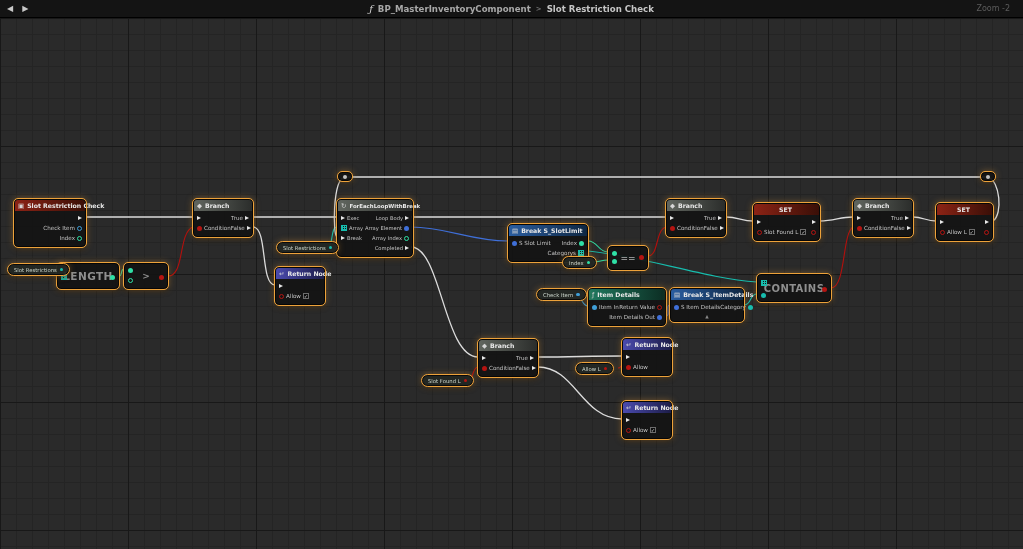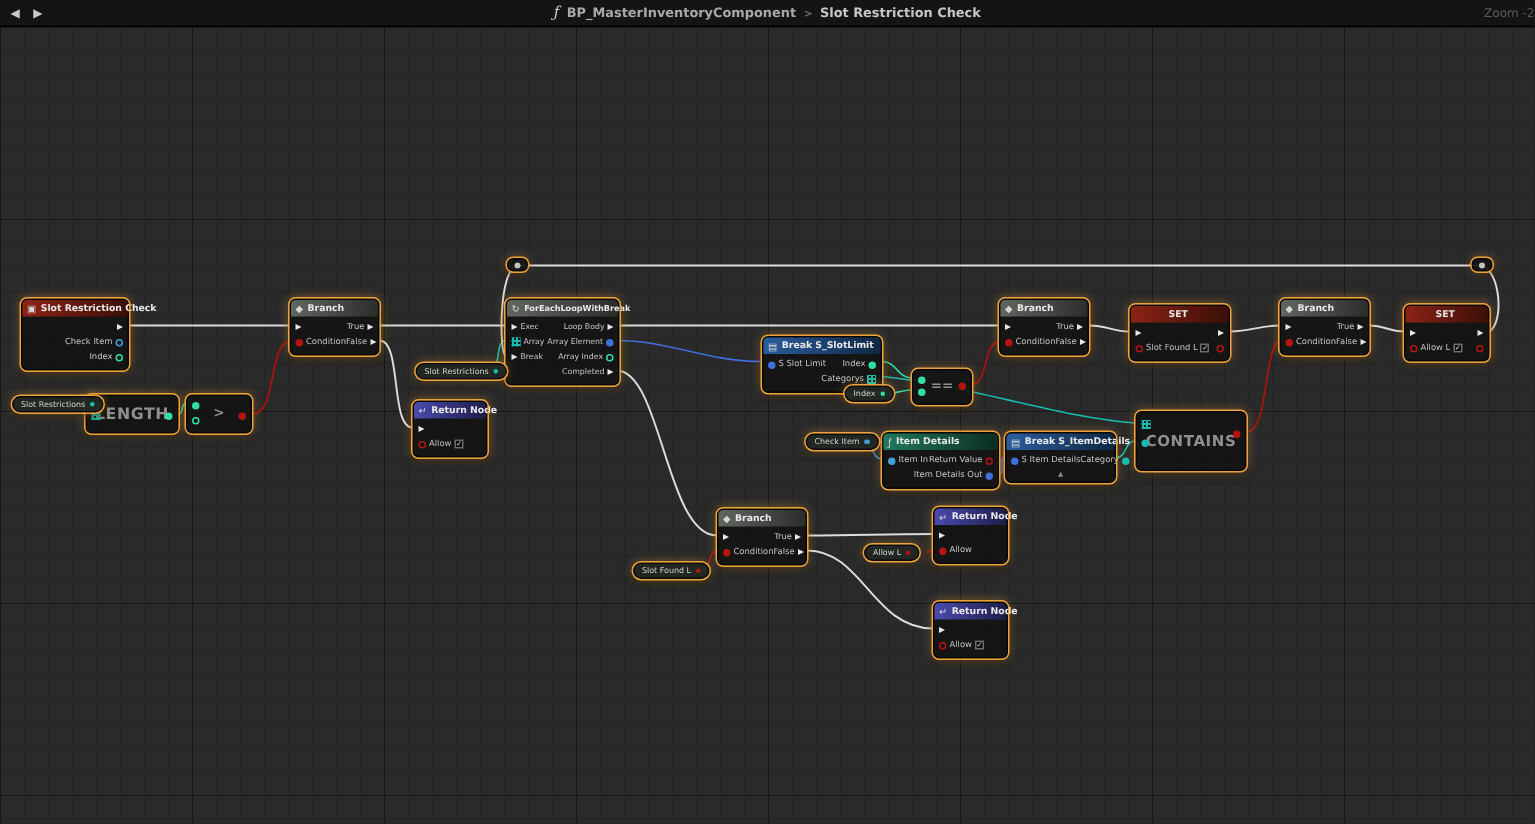--- a/index.html
+++ b/index.html
@@ -5,21 +5,21 @@
   *{margin:0;padding:0;box-sizing:border-box}
   html,body{width:1023px;height:549px;overflow:hidden;background:#1e1e1e;font-family:"DejaVu Sans",sans-serif}
   
   .titlebar{position:absolute;top:0;left:0;width:1023px;height:18px;background:#141414;border-bottom:1px solid #000;display:flex;align-items:center;z-index:5}
   .nav{position:absolute;left:7px;display:flex;gap:9px;font-size:8px;color:#c9c9c9}
   .navbtn{cursor:pointer}
   .crumbs{margin:0 auto;display:flex;align-items:center;gap:5px;font-size:8.6px;font-weight:bold;color:#a8a8a8}
   .crumbs .ficon{font-family:"DejaVu Serif",serif;font-style:italic;font-size:10px;color:#d0d0d0;font-weight:normal}
   .crumbs .sep{color:#6f6f6f;font-size:7px}
   .crumbs .current{color:#c6c6c6}
-  .zoom{position:absolute;right:0;font-size:8px;color:#5c5c5c}
+  .zoom{position:absolute;right:13px;font-size:8px;color:#5c5c5c}
   
   .graph{position:absolute;top:18px;left:0;width:1023px;height:531px;background-color:#2a2a2a;
     background-image:
       linear-gradient(#181818 1px,transparent 1px),linear-gradient(90deg,#181818 1px,transparent 1px),
       linear-gradient(#242424 1px,transparent 1px),linear-gradient(90deg,#242424 1px,transparent 1px);
     background-size:128px 128px,128px 128px,16px 16px,16px 16px}
   svg.wires{position:absolute;top:0;left:0;width:1023px;height:531px}
   
   .node{position:absolute;background:rgba(19,19,19,.93);border:1px solid #060606;border-radius:4px;color:#b9b9b9;box-shadow:0 3px 5px rgba(0,0,0,.45)}
   .sel{outline:1.5px solid #eda23a;box-shadow:0 0 7px rgba(237,162,58,.5),0 3px 5px rgba(0,0,0,.45)}
@@ -301,21 +301,21 @@
           </span>
           <span class="r">
             <span>Category</span>
             <span class="pin dot c-arr"></span>
           </span>
         </div>
   </div>
   <span class="collapse">▲</span>
 </div>
 
-<div class="node sel compact" style="left:757px;top:256px;width:74px;height:40px">
+<div class="node sel compact" style="left:757px;top:256px;width:74px;height:28px">
   <span class="cpin pin gridp c-arr" style="left:3px;top:5px"></span>
   <span class="cpin pin dot c-arr" style="left:3px;top:17.5px"></span>
   <span class="bigtxt" style="font-size:10px">CONTAINS</span>
   <span class="cpin pin dot c-bool" style="right:3px;top:11.5px"></span>
 </div>
 
 <div class="node sel" style="left:666px;top:181px;width:60px">
   <div class="hdr hdr-gray">
     <span class="nicon">◆</span>
     <span>Branch</span>

